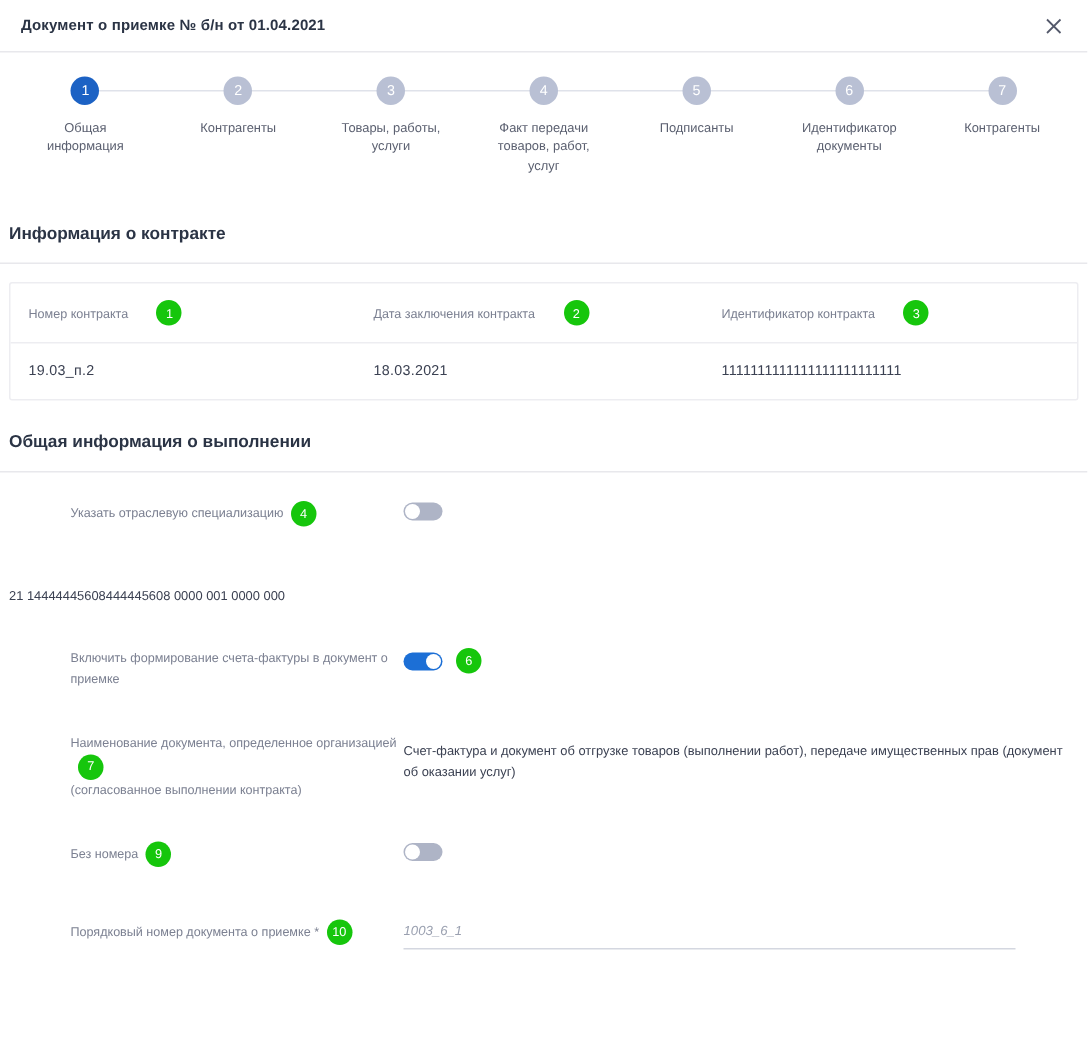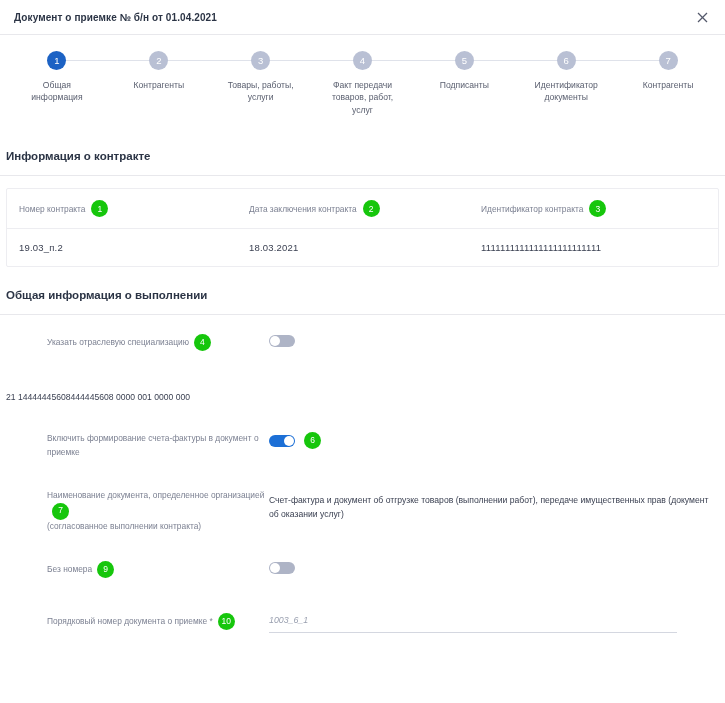--- a/index.html
+++ b/index.html
@@ -103,21 +103,21 @@
     border-radius: 2px;
   }
   .trow { display: flex; }
   .trow.head { border-bottom: 1px solid #ededf1; }
   .tcell {
     padding: 11px 12px;
     font-size: 8.4px;
     color: #7c8192;
     display: flex;
     align-items: center;
-    gap: 6px;
+    gap: 19px;
   }
   .trow.body .tcell {
     font-size: 9.5px;
     color: #3b4152;
     padding: 13px 12px;
     letter-spacing: .2px;
   }
   .c1 { width: 230px; }
   .c2 { width: 232px; }
   .c3 { flex: 1; }

